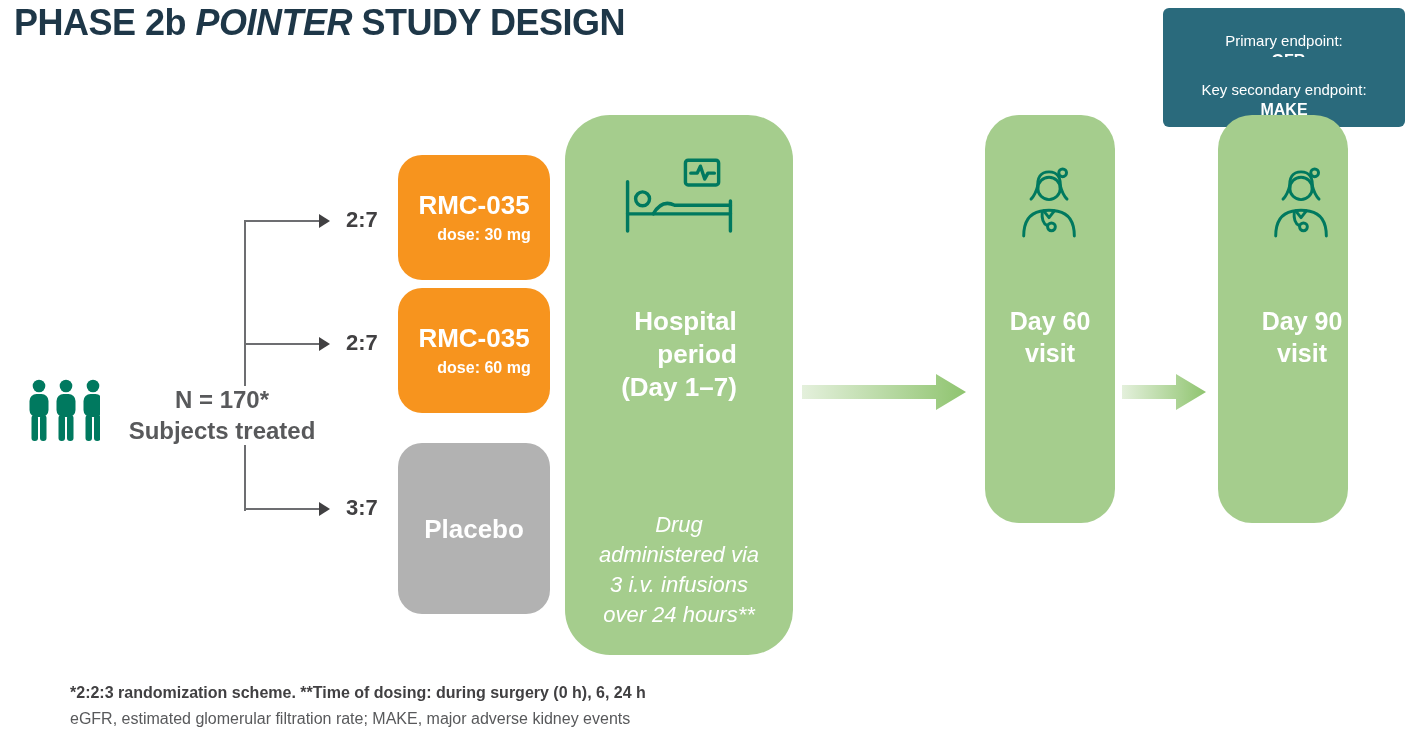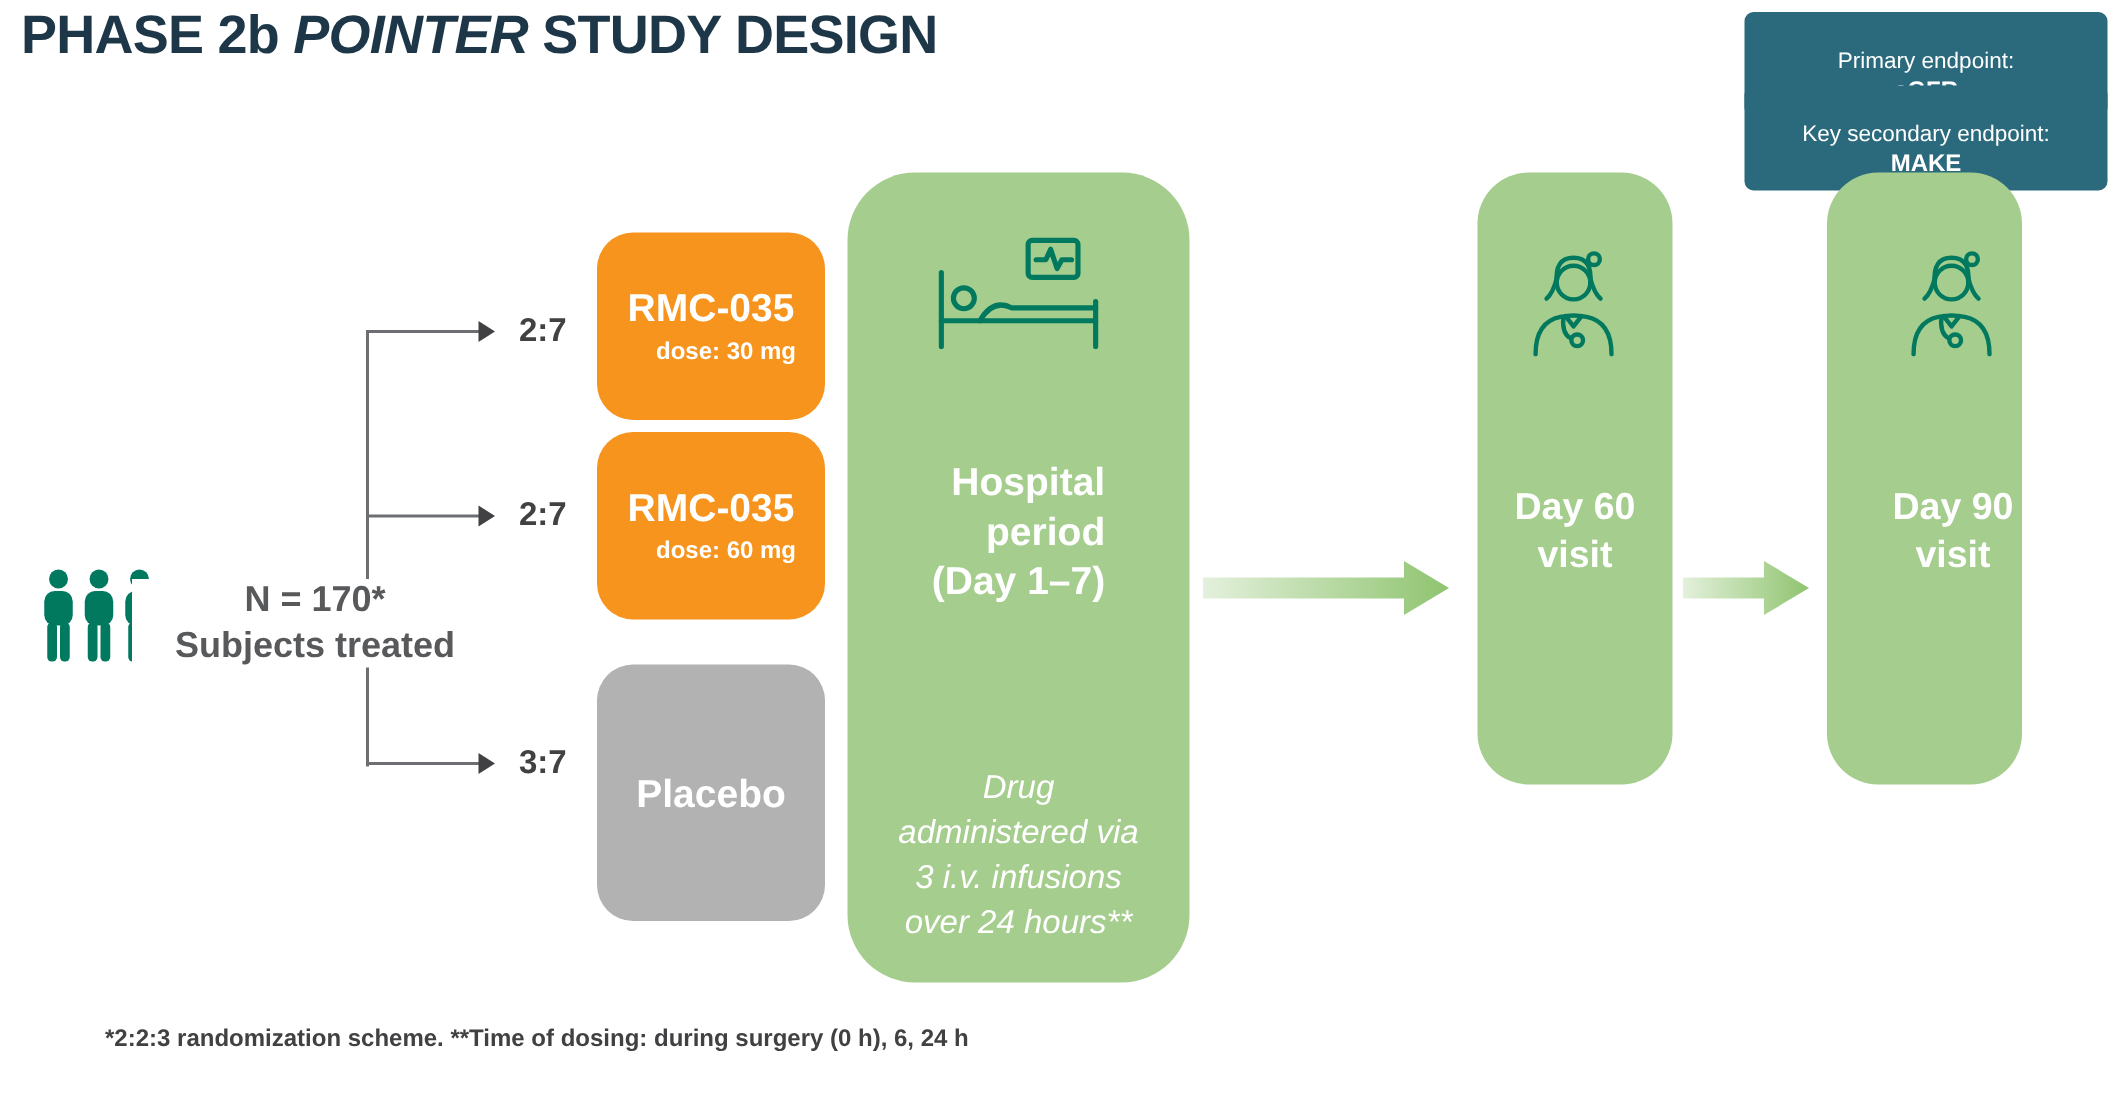--- a/index.html
+++ b/index.html
@@ -18,21 +18,21 @@
   .badge{position:absolute;right:11px;width:242px;background:var(--teal);color:#fff;
          border-radius:6px;text-align:center;padding:23px 8px 7px;}
   .badge-1{top:8px;}
   .badge-2{top:57px;}
   .badge-label{font-size:15px;line-height:20px;}
   .badge-value{font-size:16px;font-weight:bold;line-height:20px;}
 
   .people{position:absolute;left:26px;top:368px;width:82px;height:86px;color:var(--icon-green);}
   .people svg{width:100%;height:100%;}
 
-  .population{position:absolute;left:88px;top:386px;width:244px;text-align:center;
+  .population{position:absolute;left:100px;top:386px;width:244px;text-align:center;
               background:#fff;z-index:3;color:var(--text-gray);font-weight:bold;}
   .pop-n{font-size:24px;line-height:28px;}
   .pop-sub{font-size:24px;line-height:28px;margin-top:3px;}
 
   .vline{position:absolute;left:244px;top:221px;width:2px;height:290px;background:var(--line-gray);z-index:1;}
   .hline{position:absolute;left:244px;width:76px;height:2px;background:var(--line-gray);z-index:1;}
   .hline-1{top:220px;} .hline-2{top:343px;} .hline-3{top:508px;}
   .ahead{position:absolute;left:319px;width:0;height:0;z-index:1;
          border-top:7px solid transparent;border-bottom:7px solid transparent;
          border-left:11px solid var(--dark-text);}
@@ -52,21 +52,21 @@
   .bigbox{position:absolute;left:565px;top:115px;width:228px;height:540px;background:var(--green);
           border-radius:45px;display:flex;flex-direction:column;align-items:center;color:#fff;}
   .bed-icon{margin-top:42px;width:120px;height:88px;color:var(--icon-green);}
   .bed-icon svg{width:100%;height:100%;}
   .hospital-title{margin-top:60px;font-size:26px;font-weight:bold;text-align:right;
                   line-height:33px;white-space:pre-line;}
   .hospital-note{margin-top:106px;font-size:22px;font-style:italic;text-align:center;
                  line-height:30px;white-space:pre-line;}
 
   .visitbox{position:absolute;top:115px;width:130px;height:408px;background:var(--green);
-            border-radius:34px;display:flex;flex-direction:column;align-items:center;color:#fff;gap:17px;}
+            border-radius:34px;display:flex;flex-direction:column;align-items:center;color:#fff;}
   .visit-60{left:985px;} .visit-90{left:1218px;padding-left:38px;}
   .doc-icon{margin-top:48px;width:74px;height:80px;color:var(--icon-green);}
   .doc-icon svg{width:100%;height:100%;}
   .visit-title{margin-top:62px;font-size:25px;font-weight:bold;text-align:center;
                line-height:32px;white-space:pre-line;}
 
   .flow-arrow{position:absolute;top:372px;height:40px;}
   .flow-arrow-1{left:802px;width:164px;}
   .flow-arrow-2{left:1122px;width:84px;}
   .stop-a{stop-color:var(--arrow-light,#E4F0DC);}
@@ -217,14 +217,15 @@
           <path d="M30 49 Q29 60 35 63"></path>
           <circle cx="39.5" cy="64.5" r="4"></circle>
         </g>
       </svg>
     </div>
     <div class="visit-title">Day 90
 visit</div>
   </div>
 
   <div class="footnote fn-1">*2:2:3 randomization scheme. **Time of dosing: during surgery (0 h), 6, 24 h</div>
+  <div class="footnote fn-2">eGFR, estimated glomerular filtration rate; MAKE, major adverse kidney events</div>
 
 </div>
 
 </body></html>

